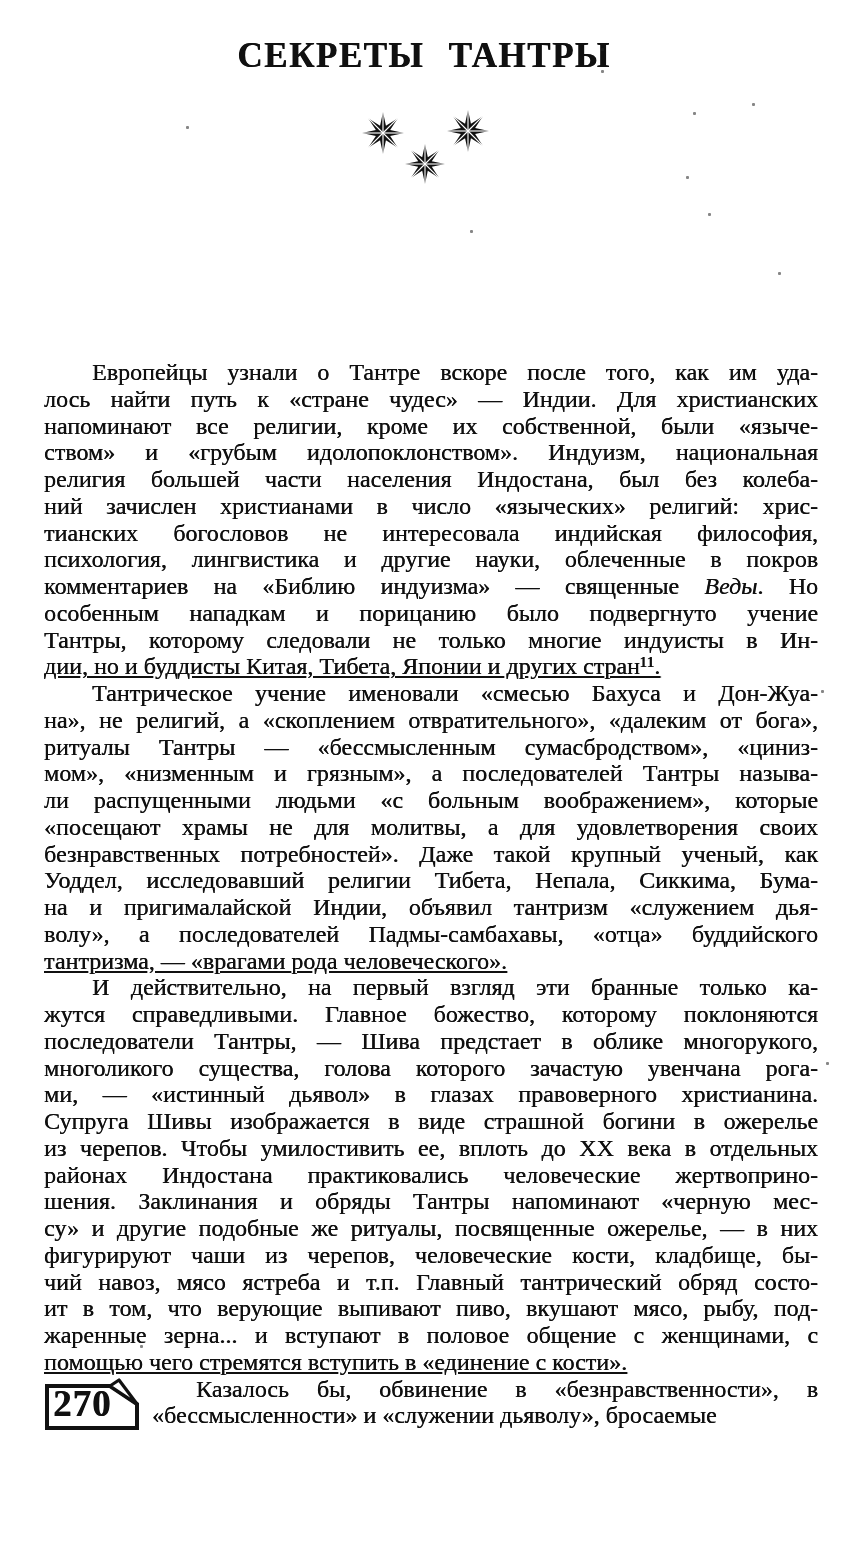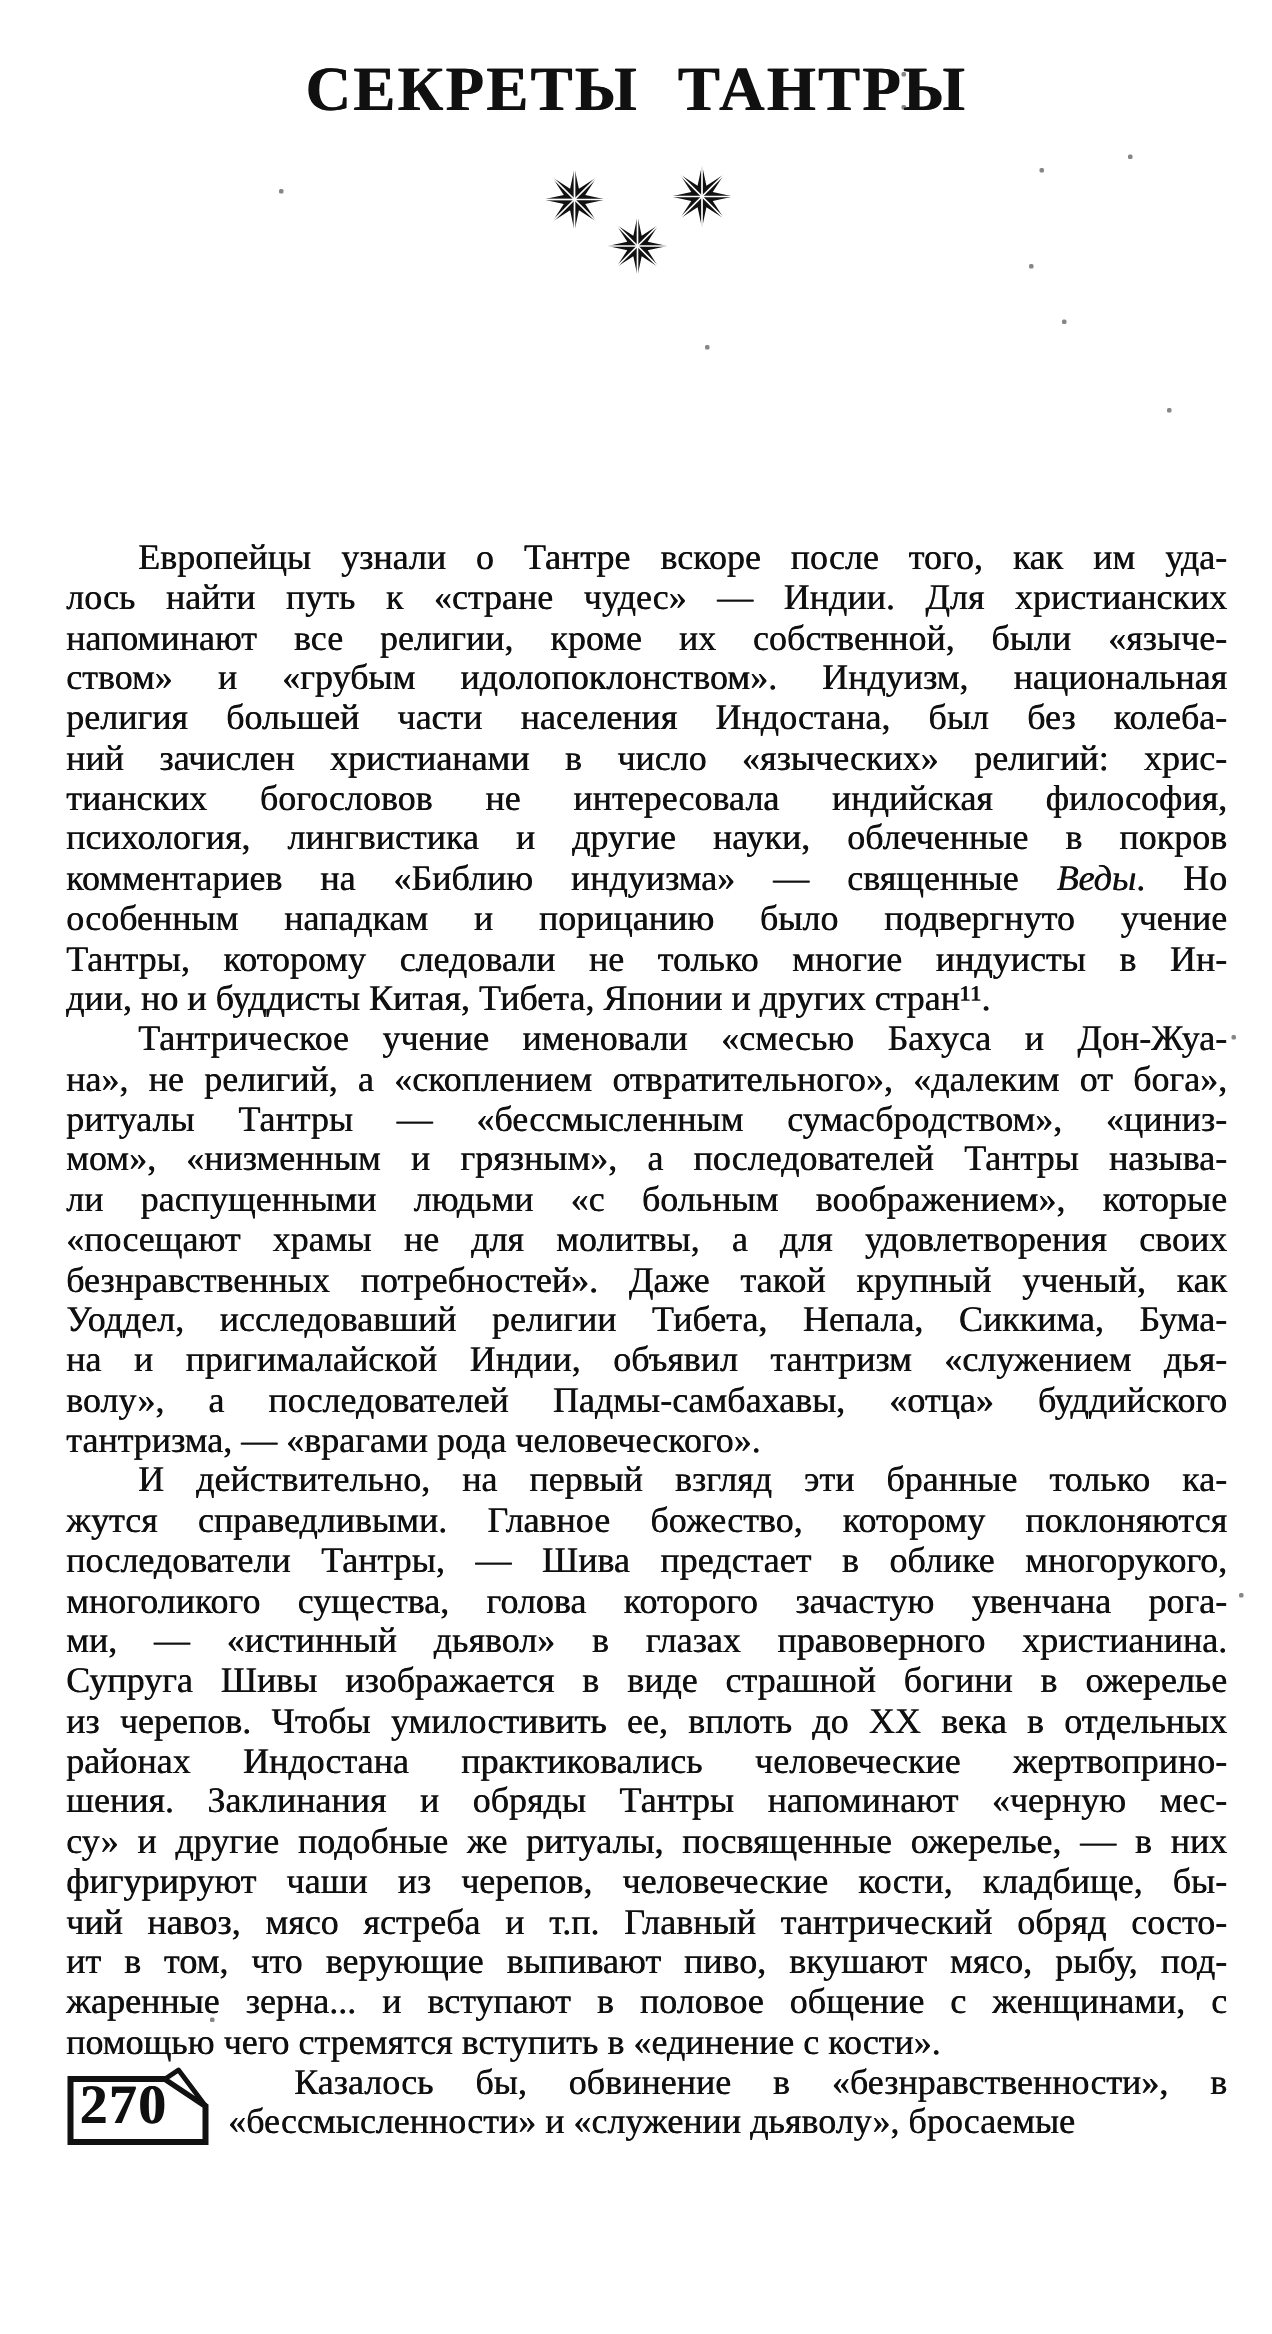--- a/index.html
+++ b/index.html
@@ -10,42 +10,42 @@
     background:#ffffff;
     color:#101010;
     font-family:"Liberation Serif","DejaVu Serif",serif;
     overflow:hidden;
   }
   .title{
     position:absolute;
     top:36px;left:0;width:100%;
     margin:0;
     text-align:center;
-    font-size:42px;
+    font-size:35px;
     font-weight:700;
     letter-spacing:1.5px;
     word-spacing:14px;
     text-shadow:0.5px 0 0 currentColor;
   }
   .ornament{position:absolute;top:0;left:0;width:100%;height:220px;}
   .star{position:absolute;}
   .body-text{
     position:absolute;
     top:359px;left:44px;width:774px;
     font-size:24px;
     line-height:26.75px;
     text-shadow:0.35px 0 0 currentColor;
   }
   .para{margin:0;}
   .line{
     text-align:justify;
     text-align-last:justify;
     white-space:normal;
   }
-  .line.last{text-align-last:left;}
+  .line.last{text-align-last:left;text-decoration:underline;}
   .line.indent{text-indent:48px;}
   .para.wrap{
     text-align:justify;
     text-indent:44px;
   }
   .pagenum{
     position:relative;
     float:left;
     width:96px;height:54px;
     margin:1px 12px 0 0;

